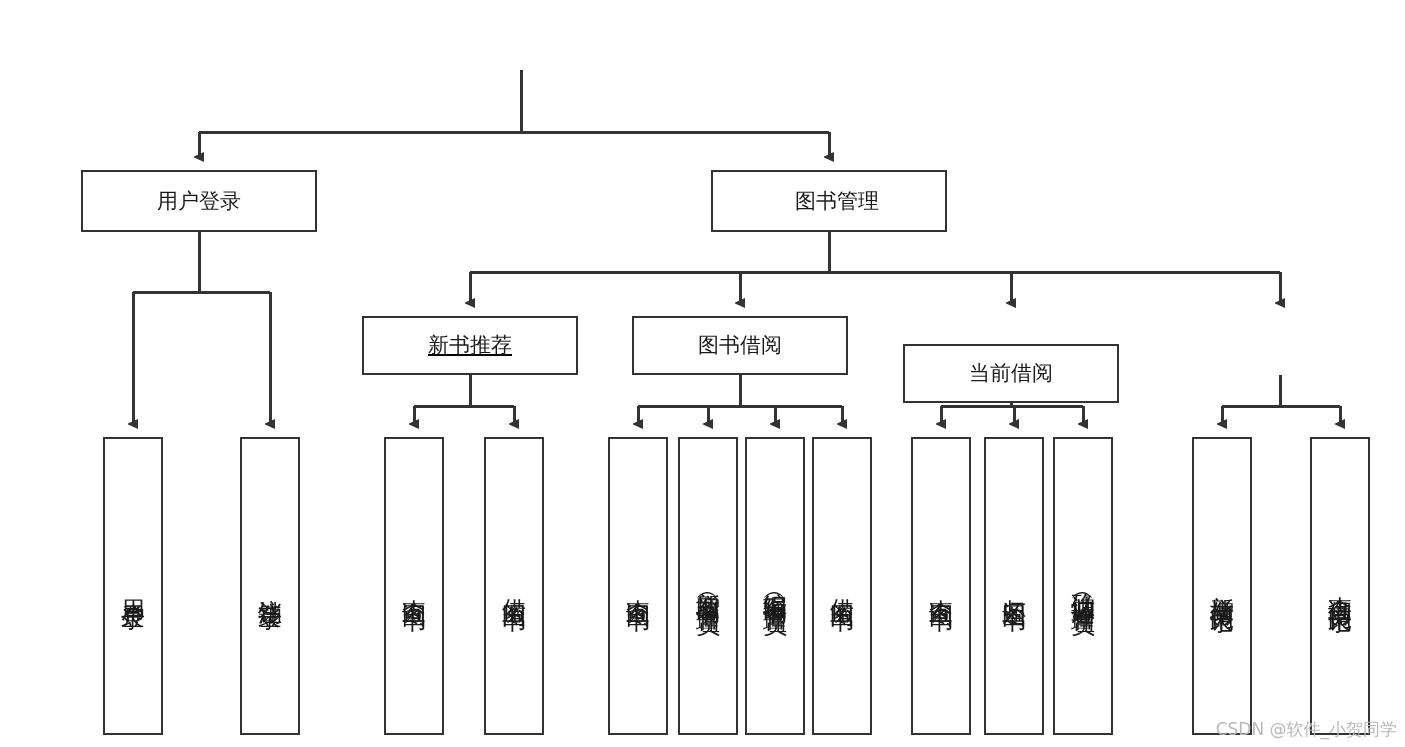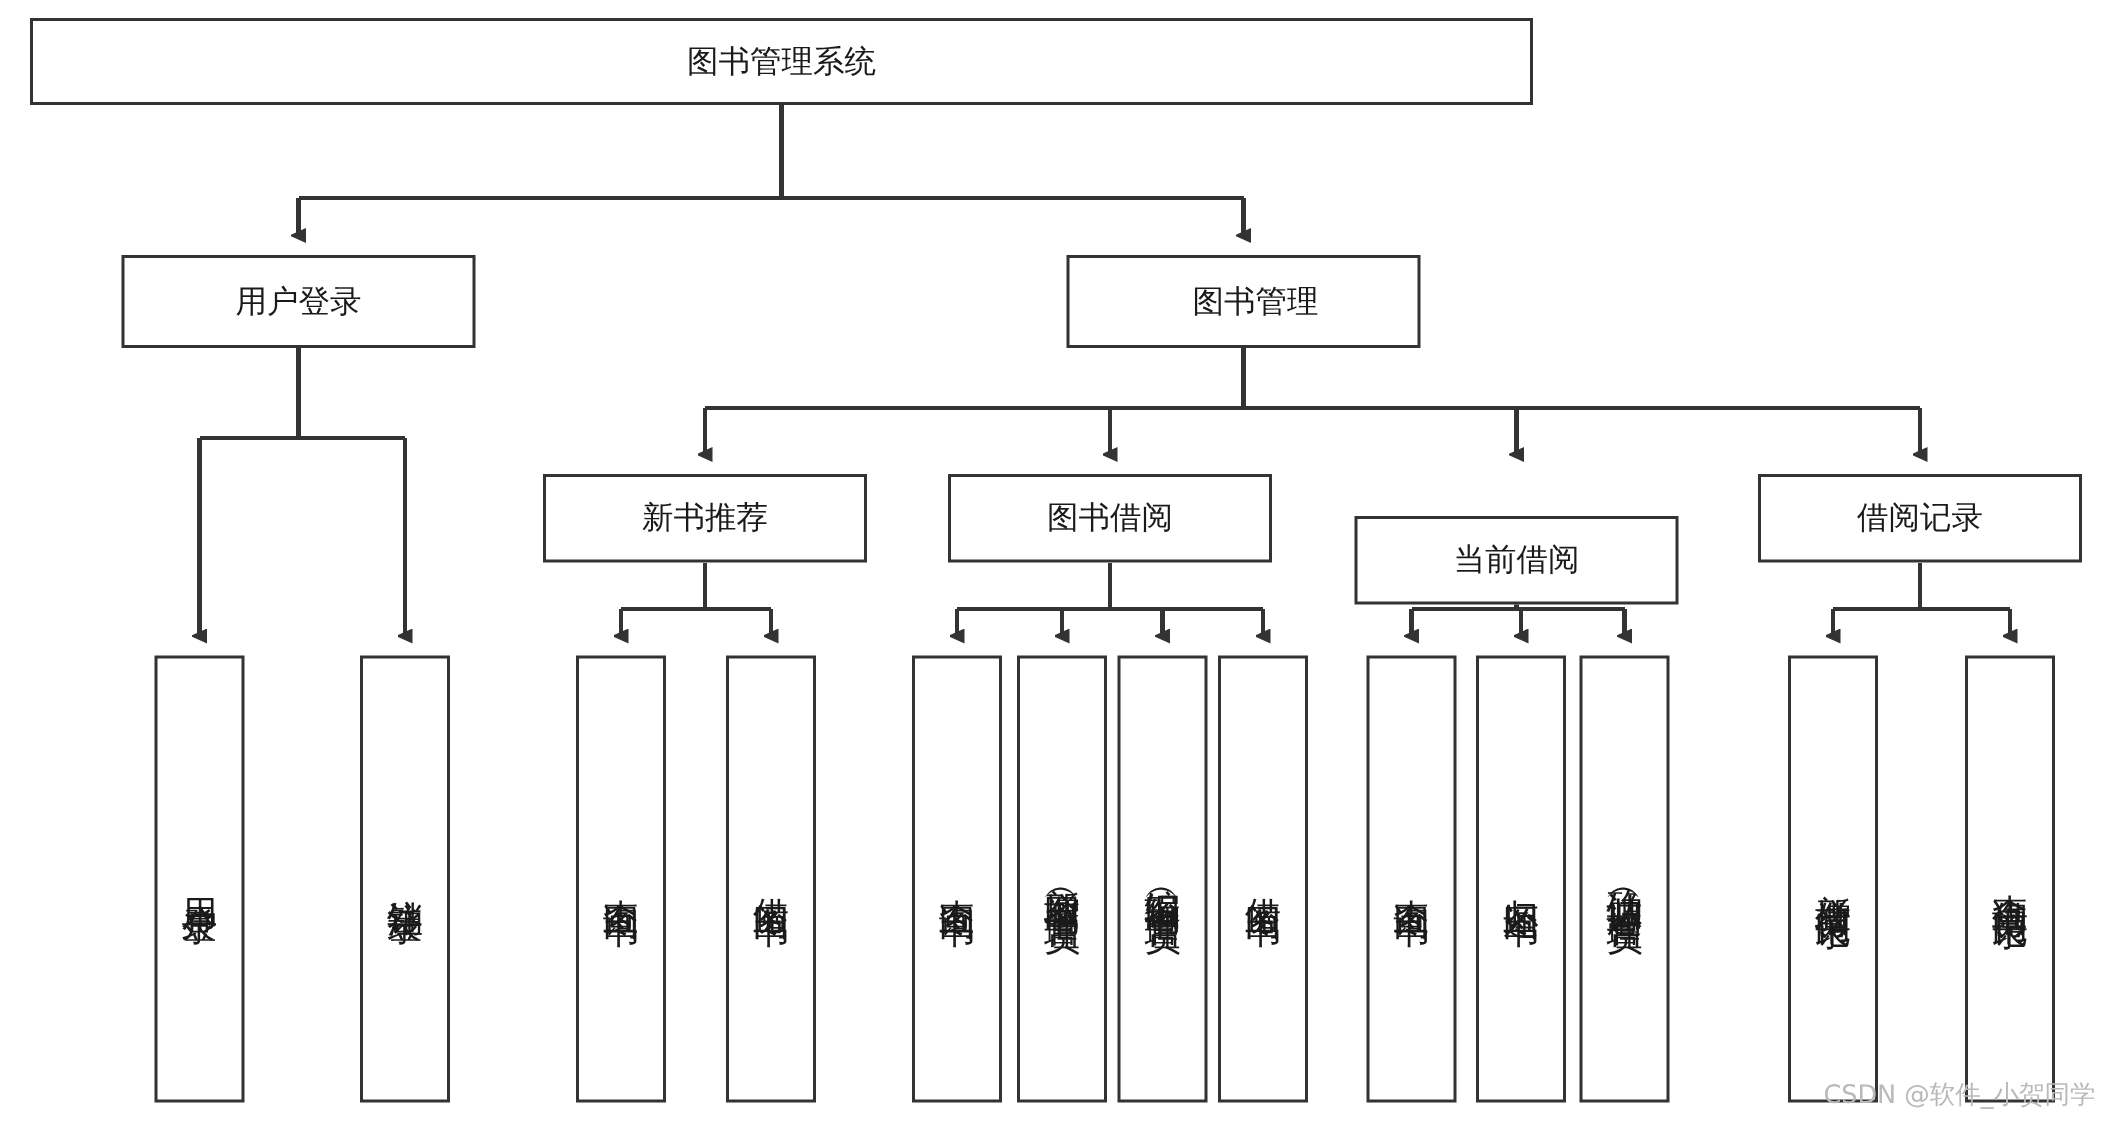--- a/index.html
+++ b/index.html
@@ -115,42 +115,36 @@
       <path d="M 1014 406 L 1014 424" marker-end="url(#arrow)"></path>
       <path d="M 1083 406 L 1083 424" marker-end="url(#arrow)"></path>
 
       <path d="M 1280 375 L 1280 406"></path>
       <path d="M 1222 406 L 1340 406"></path>
       <path d="M 1222 406 L 1222 424" marker-end="url(#arrow)"></path>
       <path d="M 1340 406 L 1340 424" marker-end="url(#arrow)"></path>
     </g>
   </svg>
 
-  <div class="node horiz" style="left: 20px; top: 12px; width: 1002px; height: 58px;">
-    <span class="label">图书管理系统</span>
-  </div>
 
   <div class="node horiz" style="left: 81px; top: 170px; width: 236px; height: 62px;">
     <span class="label">用户登录</span>
   </div>
   <div class="node horiz" style="left: 711px; top: 170px; width: 236px; height: 62px; padding-left: 16px;">
     <span class="label">图书管理</span>
   </div>
 
-  <div class="node horiz" style="left: 362px; top: 316px; width: 216px; height: 59px;">
+  <div class="node horiz" style="left: 362px; top: 316px; width: 216px; height: 59px; text-decoration: underline;">
     <span class="label">新书推荐</span>
   </div>
   <div class="node horiz" style="left: 632px; top: 316px; width: 216px; height: 59px;">
     <span class="label">图书借阅</span>
   </div>
   <div class="node horiz" style="left: 903px; top: 316px; width: 216px; height: 59px; margin-top: 28px;">
     <span class="label">当前借阅</span>
-  </div>
-  <div class="node horiz" style="left: 1172px; top: 316px; width: 216px; height: 59px;">
-    <span class="label">借阅记录</span>
   </div>
 
   <div class="node vert" style="left: 103px; top: 437px; width: 60px; height: 298px;">
     <span class="label">用户登录</span>
   </div>
   <div class="node vert" style="left: 240px; top: 437px; width: 60px; height: 298px;">
     <span class="label">注销登录</span>
   </div>
   <div class="node vert" style="left: 384px; top: 437px; width: 60px; height: 298px;">
     <span class="label">查询图书</span>

